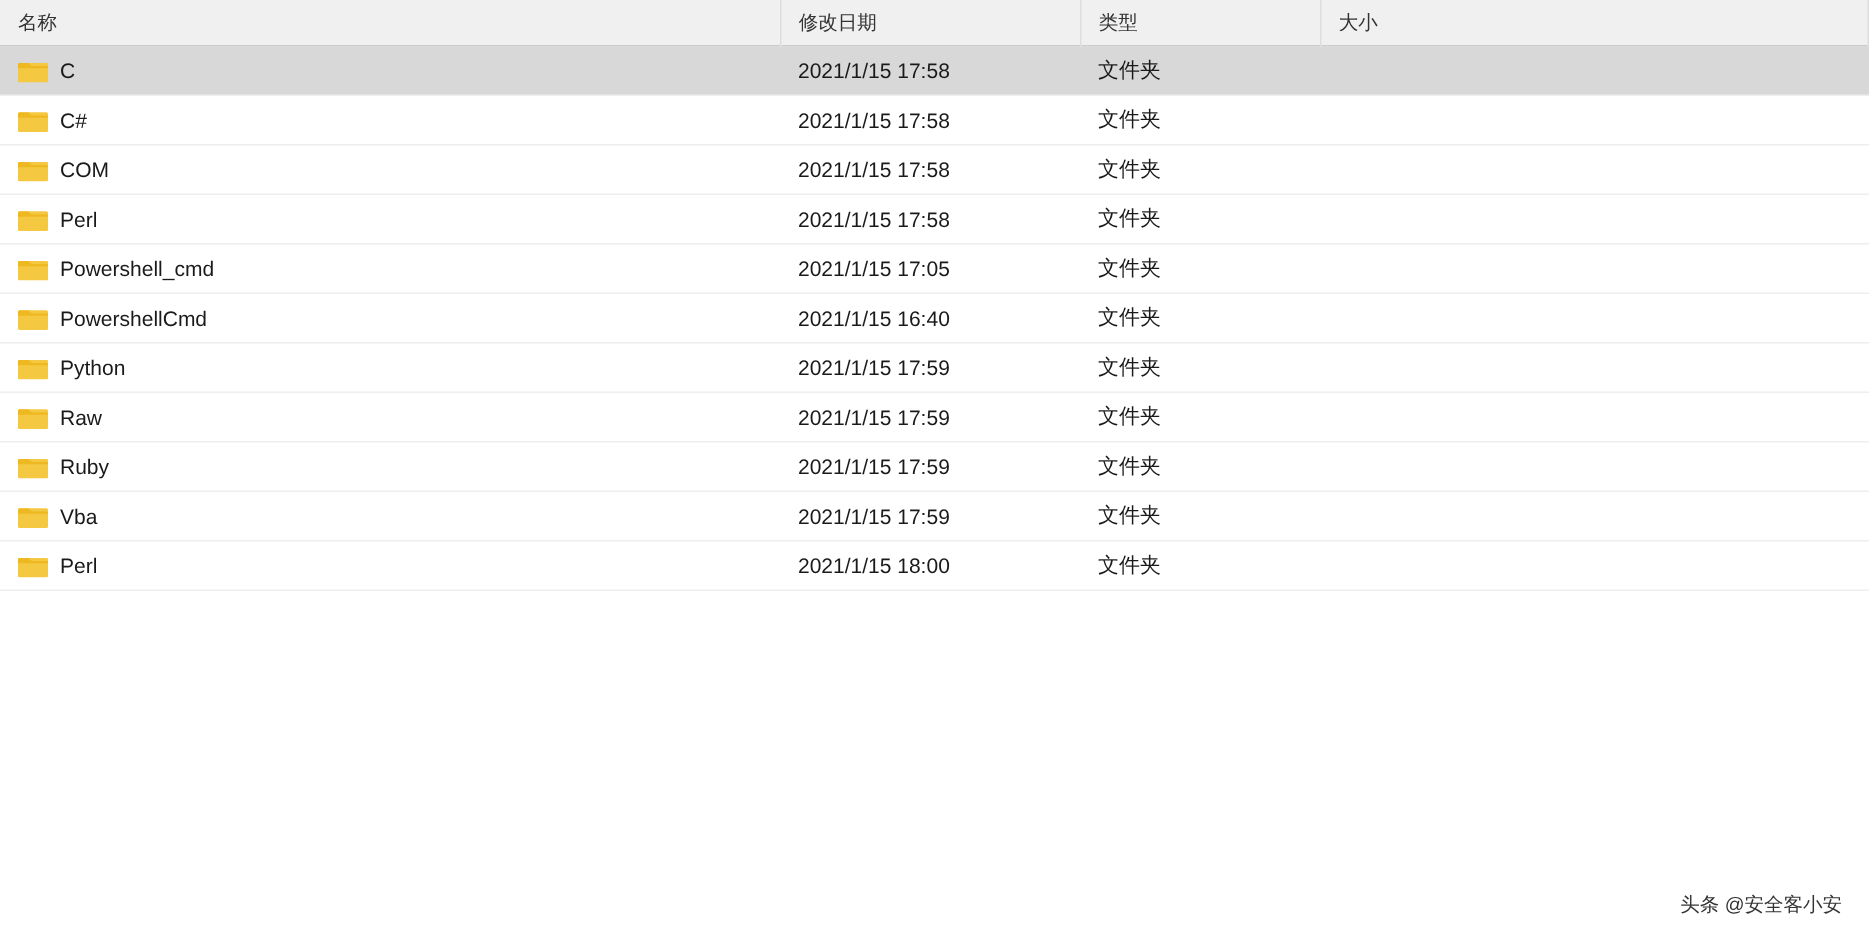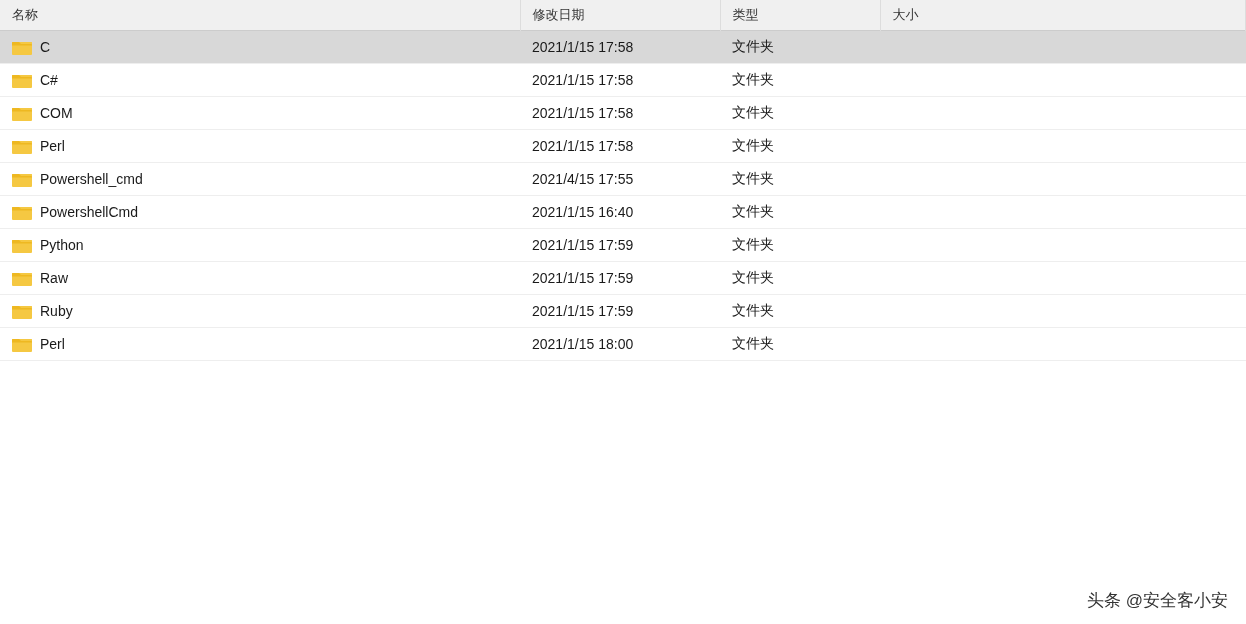--- a/index.html
+++ b/index.html
@@ -95,21 +95,21 @@
 
     .folder-icon svg {
       width: 20px;
       height: 16px;
     }
 
     .watermark {
       position: fixed;
       bottom: 12px;
       right: 18px;
-      font-size: 17px;
+      font-size: 13px;
       color: #333333;
       font-family: "Microsoft YaHei", Arial, sans-serif;
     }
   </style>
 </head>
 <body>
 
 <div class="file-explorer">
   <div class="table-container">
     <table>
@@ -196,21 +196,21 @@
                 <span class="folder-icon"><svg viewBox="0 0 20 16" xmlns="http://www.w3.org/2000/svg">
       <rect x="0" y="3" width="20" height="13" rx="1" ry="1" fill="#F5C842"></rect>
       <rect x="0" y="3" width="20" height="12" rx="1" ry="1" fill="#F5C842"></rect>
       <rect x="0" y="5" width="20" height="10" rx="1" ry="1" fill="#F5C842"></rect>
       <path d="M0 4 Q0 3 1 3 L7 3 L9 5 L19 5 Q20 5 20 6 L20 14 Q20 15 19 15 L1 15 Q0 15 0 14 Z" fill="#F5C842"></path>
       <path d="M0 4 Q0 3 1 3 L7 3 L9 5 L19 5 Q20 5 20 6 L20 6.5 L0 6.5 Z" fill="#E8A800" opacity="0.5"></path>
     </svg></span>
                 <span>Powershell_cmd</span>
               </div>
             </td>
-            <td>2021/4/15 17:55</td>
+            <td>2021/1/15 17:05</td>
             <td>文件夹</td>
             <td></td>
           </tr>
           <tr>
             <td>
               <div class="folder-cell">
                 <span class="folder-icon"><svg viewBox="0 0 20 16" xmlns="http://www.w3.org/2000/svg">
       <rect x="0" y="3" width="20" height="13" rx="1" ry="1" fill="#F5C842"></rect>
       <rect x="0" y="3" width="20" height="12" rx="1" ry="1" fill="#F5C842"></rect>
       <rect x="0" y="5" width="20" height="10" rx="1" ry="1" fill="#F5C842"></rect>
@@ -262,20 +262,37 @@
             <td>
               <div class="folder-cell">
                 <span class="folder-icon"><svg viewBox="0 0 20 16" xmlns="http://www.w3.org/2000/svg">
       <rect x="0" y="3" width="20" height="13" rx="1" ry="1" fill="#F5C842"></rect>
       <rect x="0" y="3" width="20" height="12" rx="1" ry="1" fill="#F5C842"></rect>
       <rect x="0" y="5" width="20" height="10" rx="1" ry="1" fill="#F5C842"></rect>
       <path d="M0 4 Q0 3 1 3 L7 3 L9 5 L19 5 Q20 5 20 6 L20 14 Q20 15 19 15 L1 15 Q0 15 0 14 Z" fill="#F5C842"></path>
       <path d="M0 4 Q0 3 1 3 L7 3 L9 5 L19 5 Q20 5 20 6 L20 6.5 L0 6.5 Z" fill="#E8A800" opacity="0.5"></path>
     </svg></span>
                 <span>Ruby</span>
+              </div>
+            </td>
+            <td>2021/1/15 17:59</td>
+            <td>文件夹</td>
+            <td></td>
+          </tr>
+          <tr>
+            <td>
+              <div class="folder-cell">
+                <span class="folder-icon"><svg viewBox="0 0 20 16" xmlns="http://www.w3.org/2000/svg">
+      <rect x="0" y="3" width="20" height="13" rx="1" ry="1" fill="#F5C842"></rect>
+      <rect x="0" y="3" width="20" height="12" rx="1" ry="1" fill="#F5C842"></rect>
+      <rect x="0" y="5" width="20" height="10" rx="1" ry="1" fill="#F5C842"></rect>
+      <path d="M0 4 Q0 3 1 3 L7 3 L9 5 L19 5 Q20 5 20 6 L20 14 Q20 15 19 15 L1 15 Q0 15 0 14 Z" fill="#F5C842"></path>
+      <path d="M0 4 Q0 3 1 3 L7 3 L9 5 L19 5 Q20 5 20 6 L20 6.5 L0 6.5 Z" fill="#E8A800" opacity="0.5"></path>
+    </svg></span>
+                <span>Vba</span>
               </div>
             </td>
             <td>2021/1/15 17:59</td>
             <td>文件夹</td>
             <td></td>
           </tr>
           <tr>
             <td>
               <div class="folder-cell">
                 <span class="folder-icon"><svg viewBox="0 0 20 16" xmlns="http://www.w3.org/2000/svg">

